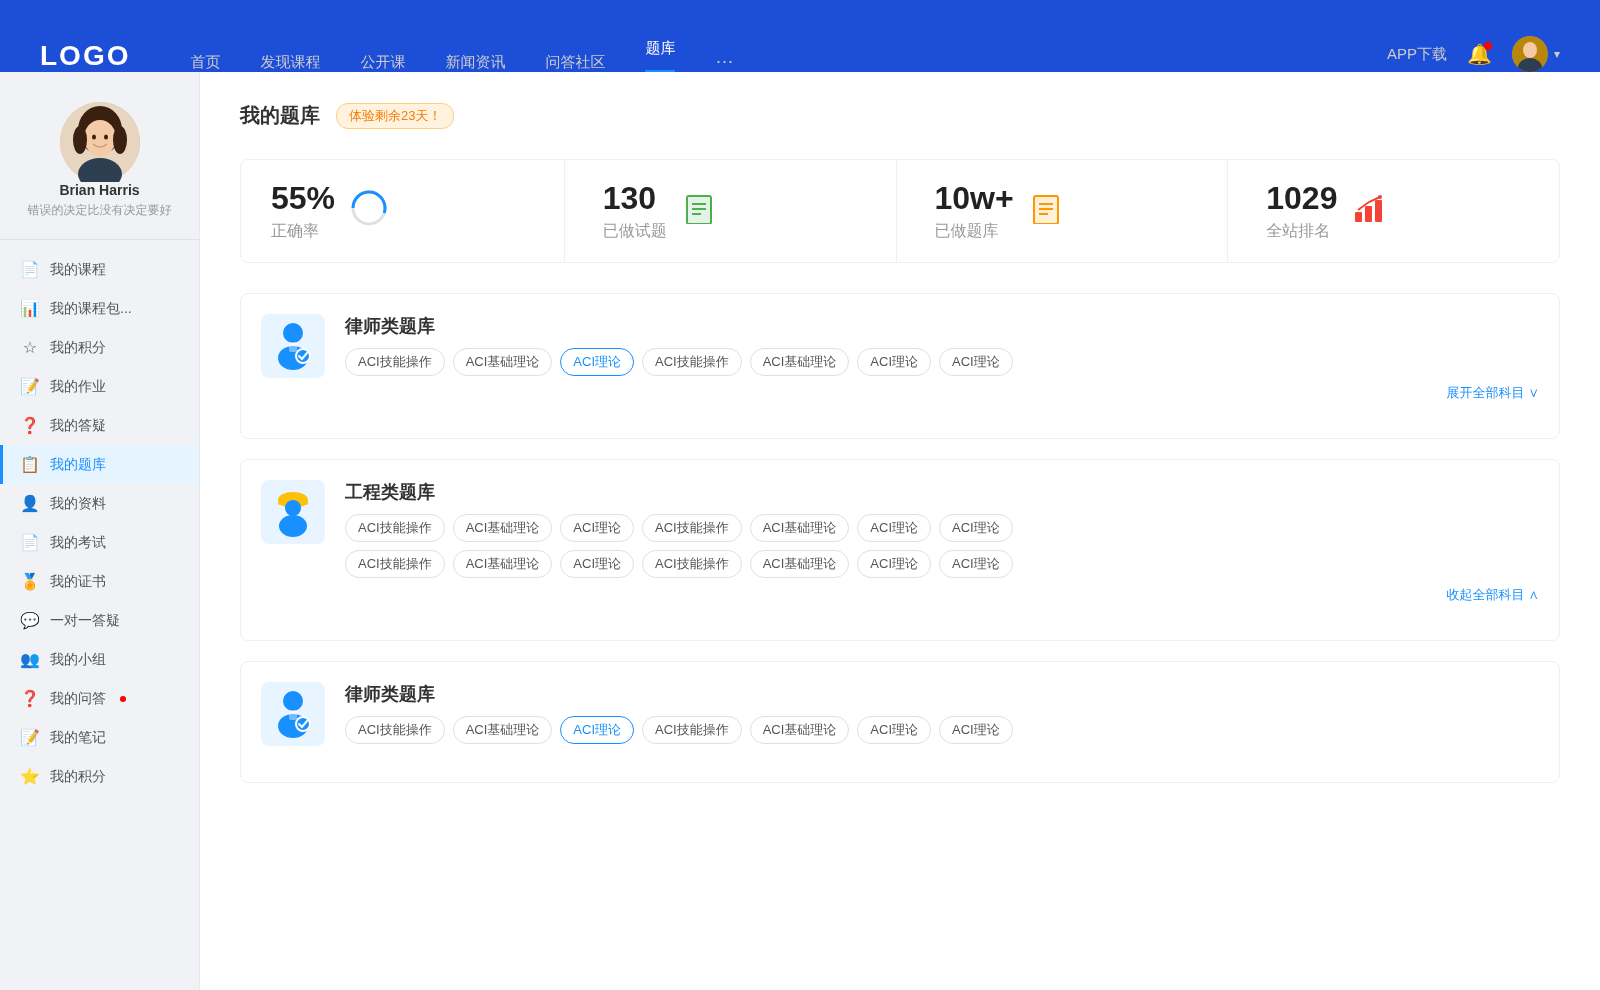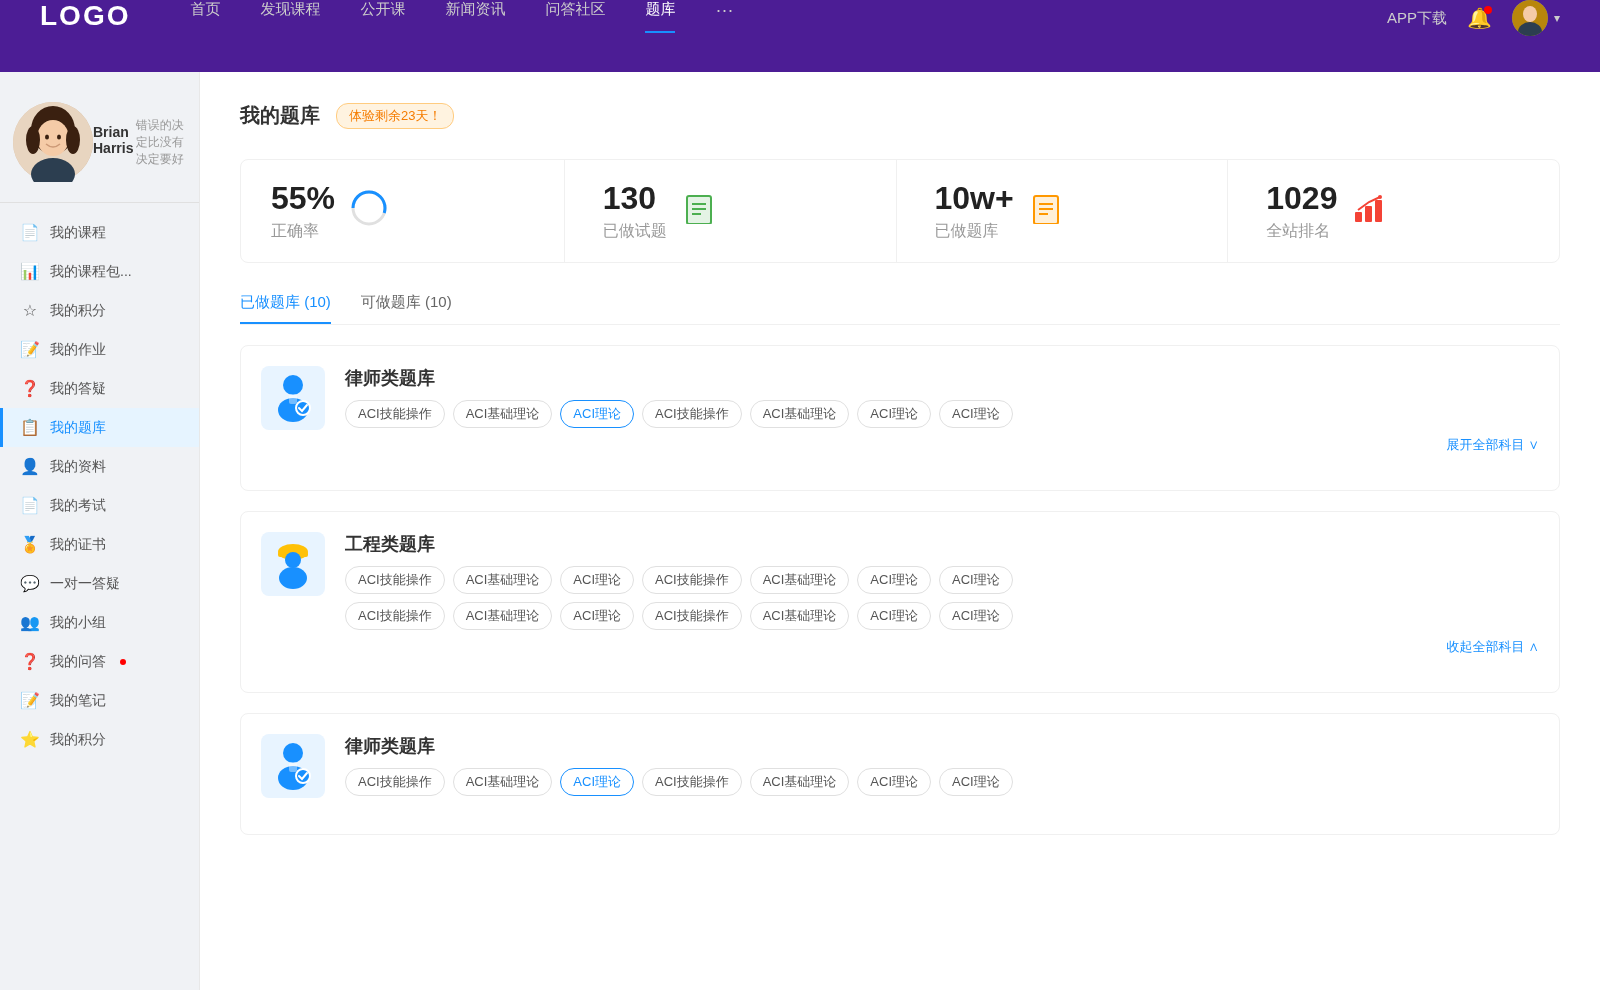--- a/index.html
+++ b/index.html
@@ -1,23 +1,23 @@
 <!DOCTYPE html>
 <html><head>
   <meta charset="utf-8">
   <style>
     * { margin: 0; padding: 0; box-sizing: border-box; }
     body { font-family: 'PingFang SC', 'Microsoft YaHei', sans-serif; background: #f5f5f5; width: 1600px; height: 990px; overflow: hidden; }
 
     
     .topnav {
-      background: #4c1d95;
+      background: #1d4ed8;
       height: 72px;
       display: flex;
-      align-items: flex-start;
+      align-items: flex-end;
       padding: 0 40px;
       gap: 40px;
       position: fixed;
       top: 0; left: 0; right: 0;
       z-index: 100;
     }
     .topnav-logo { color: white; font-size: 28px; font-weight: bold; letter-spacing: 2px; margin-right: 20px; }
     .topnav-item { color: #ccc; font-size: 15px; cursor: pointer; white-space: nowrap; }
     .topnav-item.active { color: white; border-bottom: 2px solid #1890ff; padding-bottom: 12px; }
     .topnav-more { color: #ccc; font-size: 18px; cursor: pointer; }
@@ -36,21 +36,21 @@
 
     
     .sidebar {
       width: 200px;
       background: #f0f2f5;
       flex-shrink: 0;
       padding: 20px 0;
       overflow-y: auto;
       border-right: 1px solid #e8e8e8;
     }
-    .profile-section { display: flex; flex-direction: row; align-items: center; padding: 10px 13px 20px; border-bottom: 1px solid #e0e0e0; }
+    .profile-section { display: flex; flex-direction: column; align-items: center; padding: 10px 0 20px; border-bottom: 1px solid #e0e0e0; }
     .profile-avatar-placeholder {
       width: 80px; height: 80px; border-radius: 50%;
       background: linear-gradient(135deg, #e0c9b0, #c9a88a);
       display: flex; align-items: center; justify-content: center;
       font-size: 30px; color: #fff;
     }
     .profile-name { font-size: 14px; font-weight: bold; color: #333; margin-bottom: 4px; }
     .profile-motto { font-size: 12px; color: #999; text-align: center; }
 
     .sidebar-menu { padding: 10px 0; }
@@ -286,24 +286,20 @@
               <rect x="2" y="20" width="7" height="10" rx="1" fill="#f44336"></rect>
               <rect x="12" y="14" width="7" height="16" rx="1" fill="#f44336"></rect>
               <rect x="22" y="8" width="7" height="22" rx="1" fill="#f44336"></rect>
               <polyline points="5,18 16,10 27,5" stroke="#f44336" stroke-width="2" fill="none"></polyline>
               <circle cx="27" cy="5" r="2" fill="#f44336"></circle>
             </svg>
           </span>
         </div>
       </div>
 
-      <div class="tabs-row">
-        <span class="tab-item active">已做题库 (10)</span>
-        <span class="tab-item">可做题库 (10)</span>
-      </div>
 
       <div class="bank-card">
         <div class="bank-card-header">
           <div class="bank-icon">
             <svg width="48" height="52" viewBox="0 0 48 52" xmlns="http://www.w3.org/2000/svg">
 
               <circle cx="24" cy="13" r="10" fill="#1890ff"></circle>
               <ellipse cx="24" cy="38" rx="15" ry="12" fill="#1890ff"></ellipse>
 
               <rect x="20" y="22" width="8" height="10" rx="2" fill="white" opacity="0.4"></rect>

